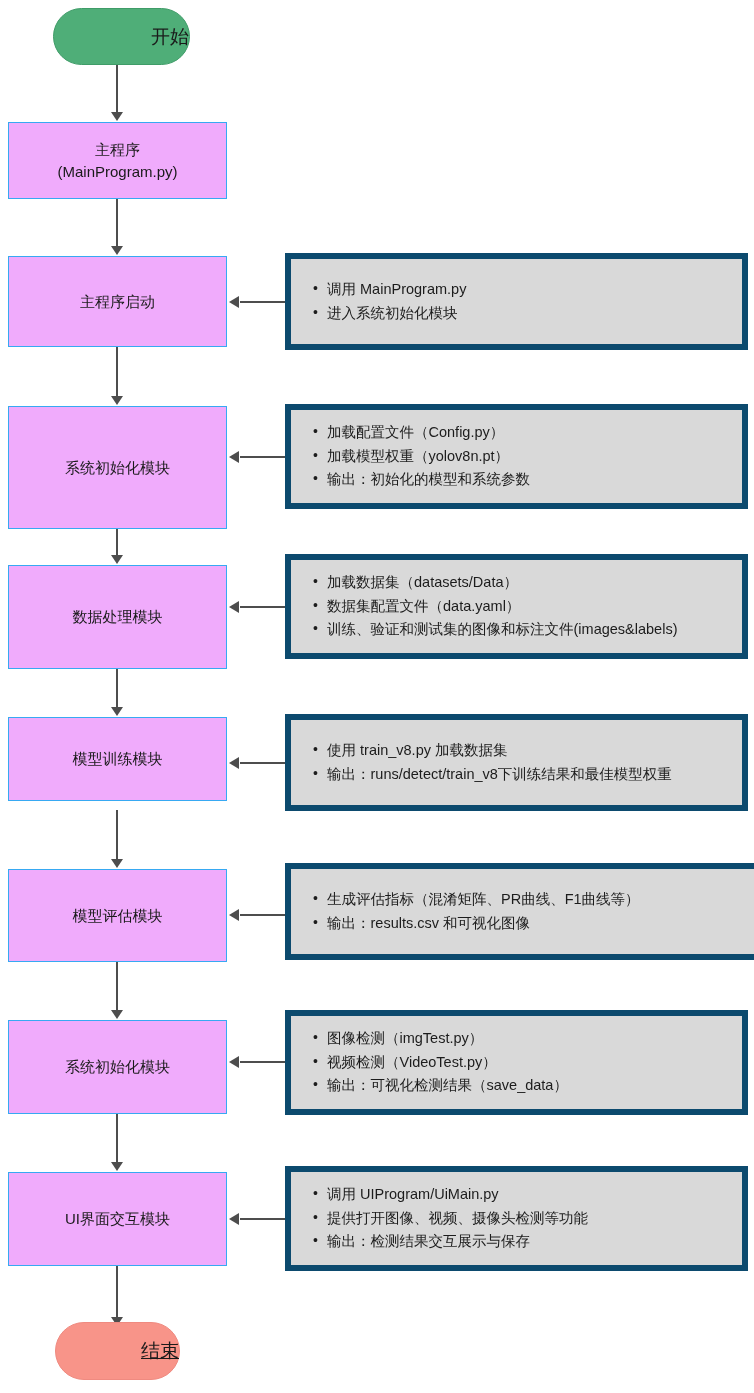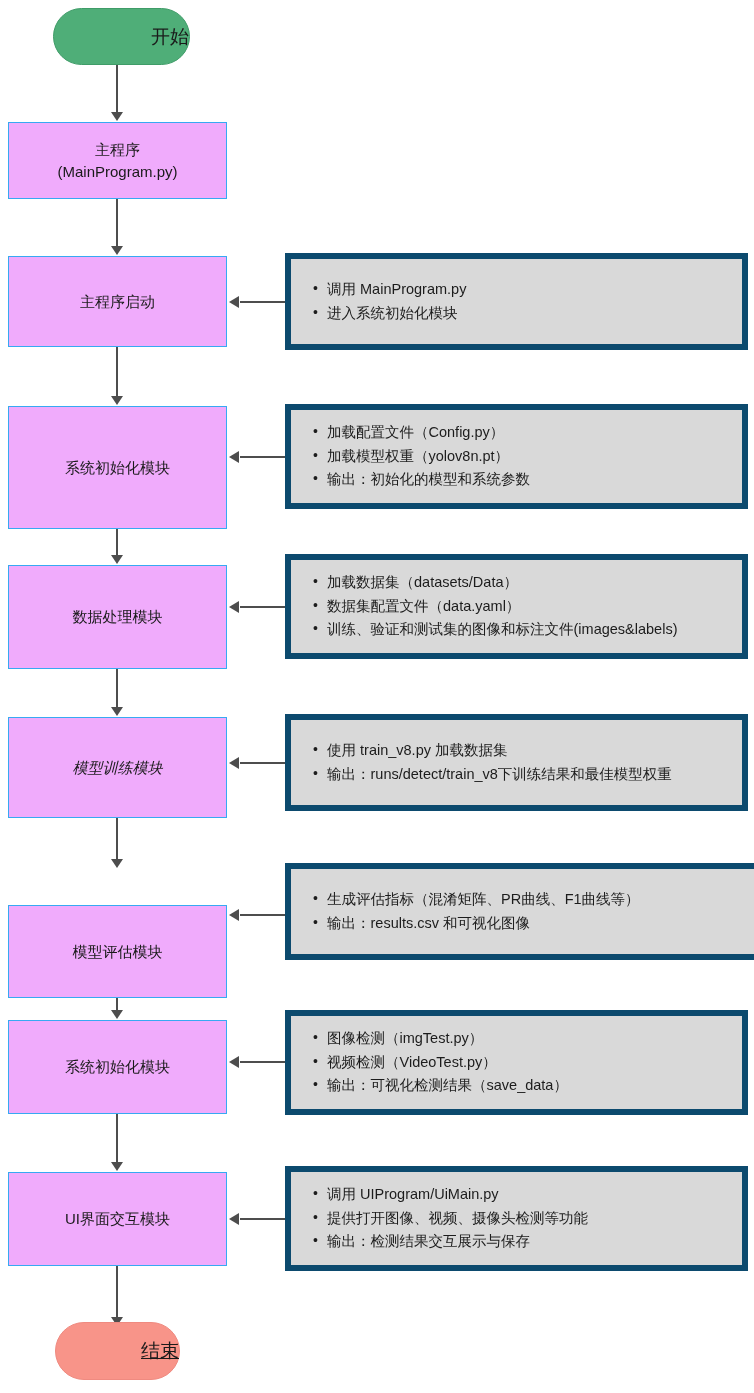--- a/index.html
+++ b/index.html
@@ -159,36 +159,36 @@
     <ul>
       <li>加载数据集（datasets/Data）</li>
       <li>数据集配置文件（data.yaml）</li>
       <li>训练、验证和测试集的图像和标注文件(images&amp;labels)</li>
     </ul>
   </div>
 
   <div class="vline" style="top:659px; height:49px;"></div>
   <div class="varrow" style="top:707px;"></div>
 
-  <div class="node process" style="left:8px; top:717px; width:219px; height:101px;font-style:italic;">
+  <div class="node process" style="left:8px; top:717px; width:219px; height:84px;">
     <span class="lbl">模型训练模块</span>
   </div>
   <div class="hline" style="left:240px; top:762px; width:45px;"></div>
   <div class="harrow" style="left:229px; top:757px;"></div>
   <div class="note" style="left:285px; top:714px; width:463px; height:97px;">
     <ul>
       <li>使用 train_v8.py 加载数据集</li>
       <li>输出：runs/detect/train_v8下训练结果和最佳模型权重</li>
     </ul>
   </div>
 
   <div class="vline" style="top:810px; height:50px;"></div>
   <div class="varrow" style="top:859px;"></div>
 
-  <div class="node process" style="left:8px; top:869px; width:219px; height:93px;margin-top:36px;">
+  <div class="node process" style="left:8px; top:869px; width:219px; height:93px;">
     <span class="lbl">模型评估模块</span>
   </div>
   <div class="hline" style="left:240px; top:914px; width:45px;"></div>
   <div class="harrow" style="left:229px; top:909px;"></div>
   <div class="note" style="left:285px; top:863px; width:549px; height:97px;">
     <ul>
       <li>生成评估指标（混淆矩阵、PR曲线、F1曲线等）</li>
       <li>输出：results.csv 和可视化图像</li>
     </ul>
   </div>

